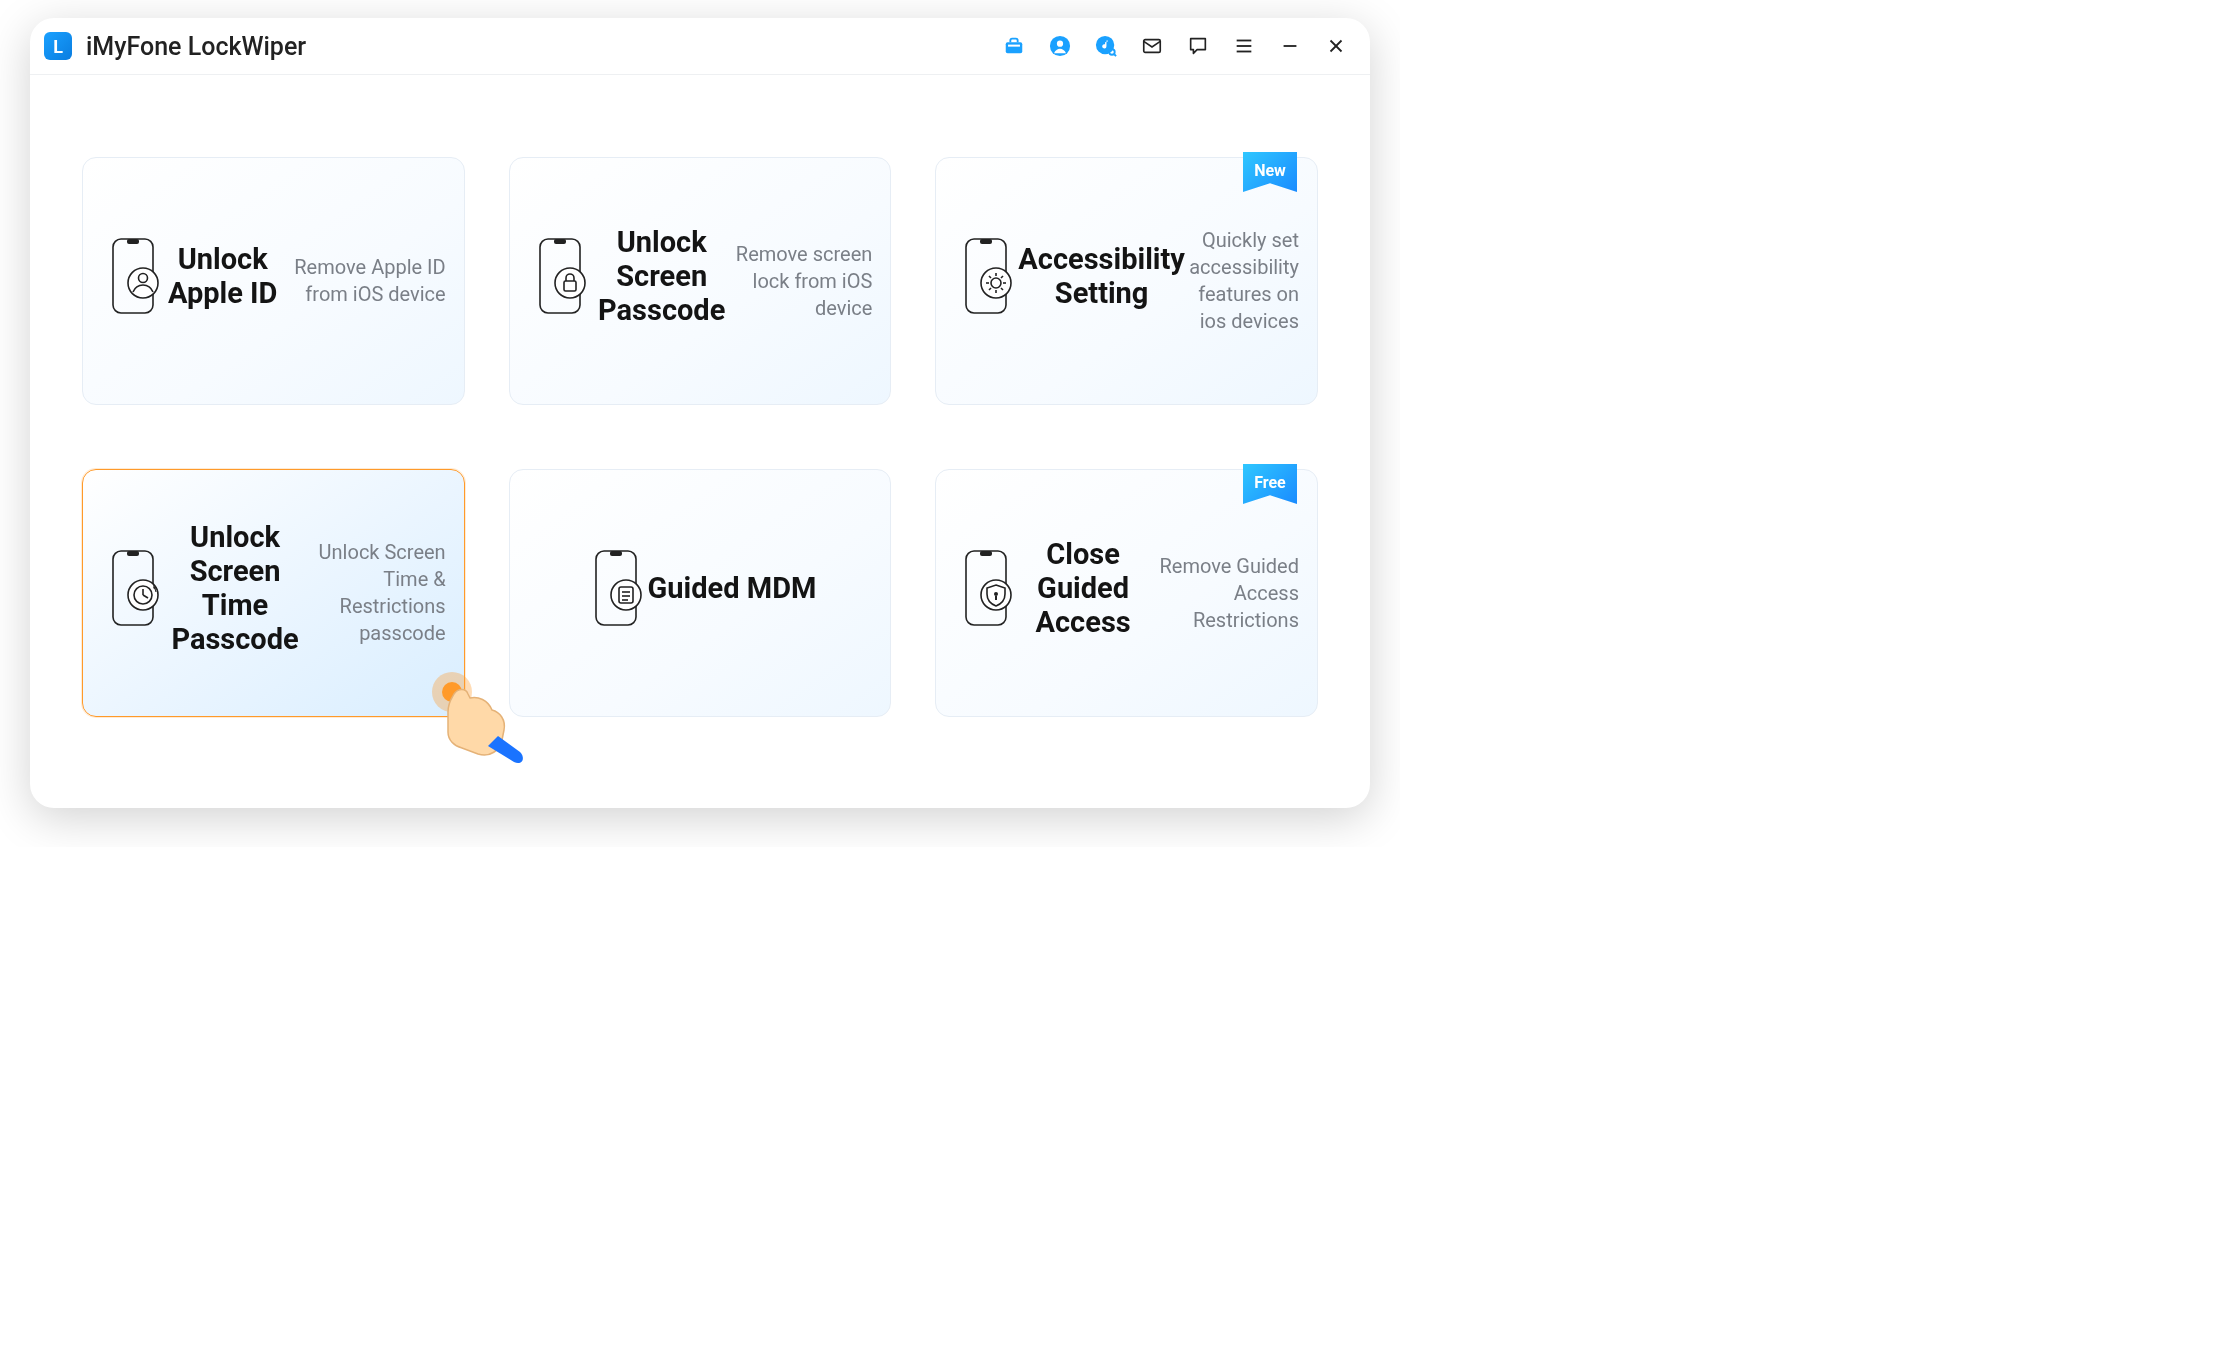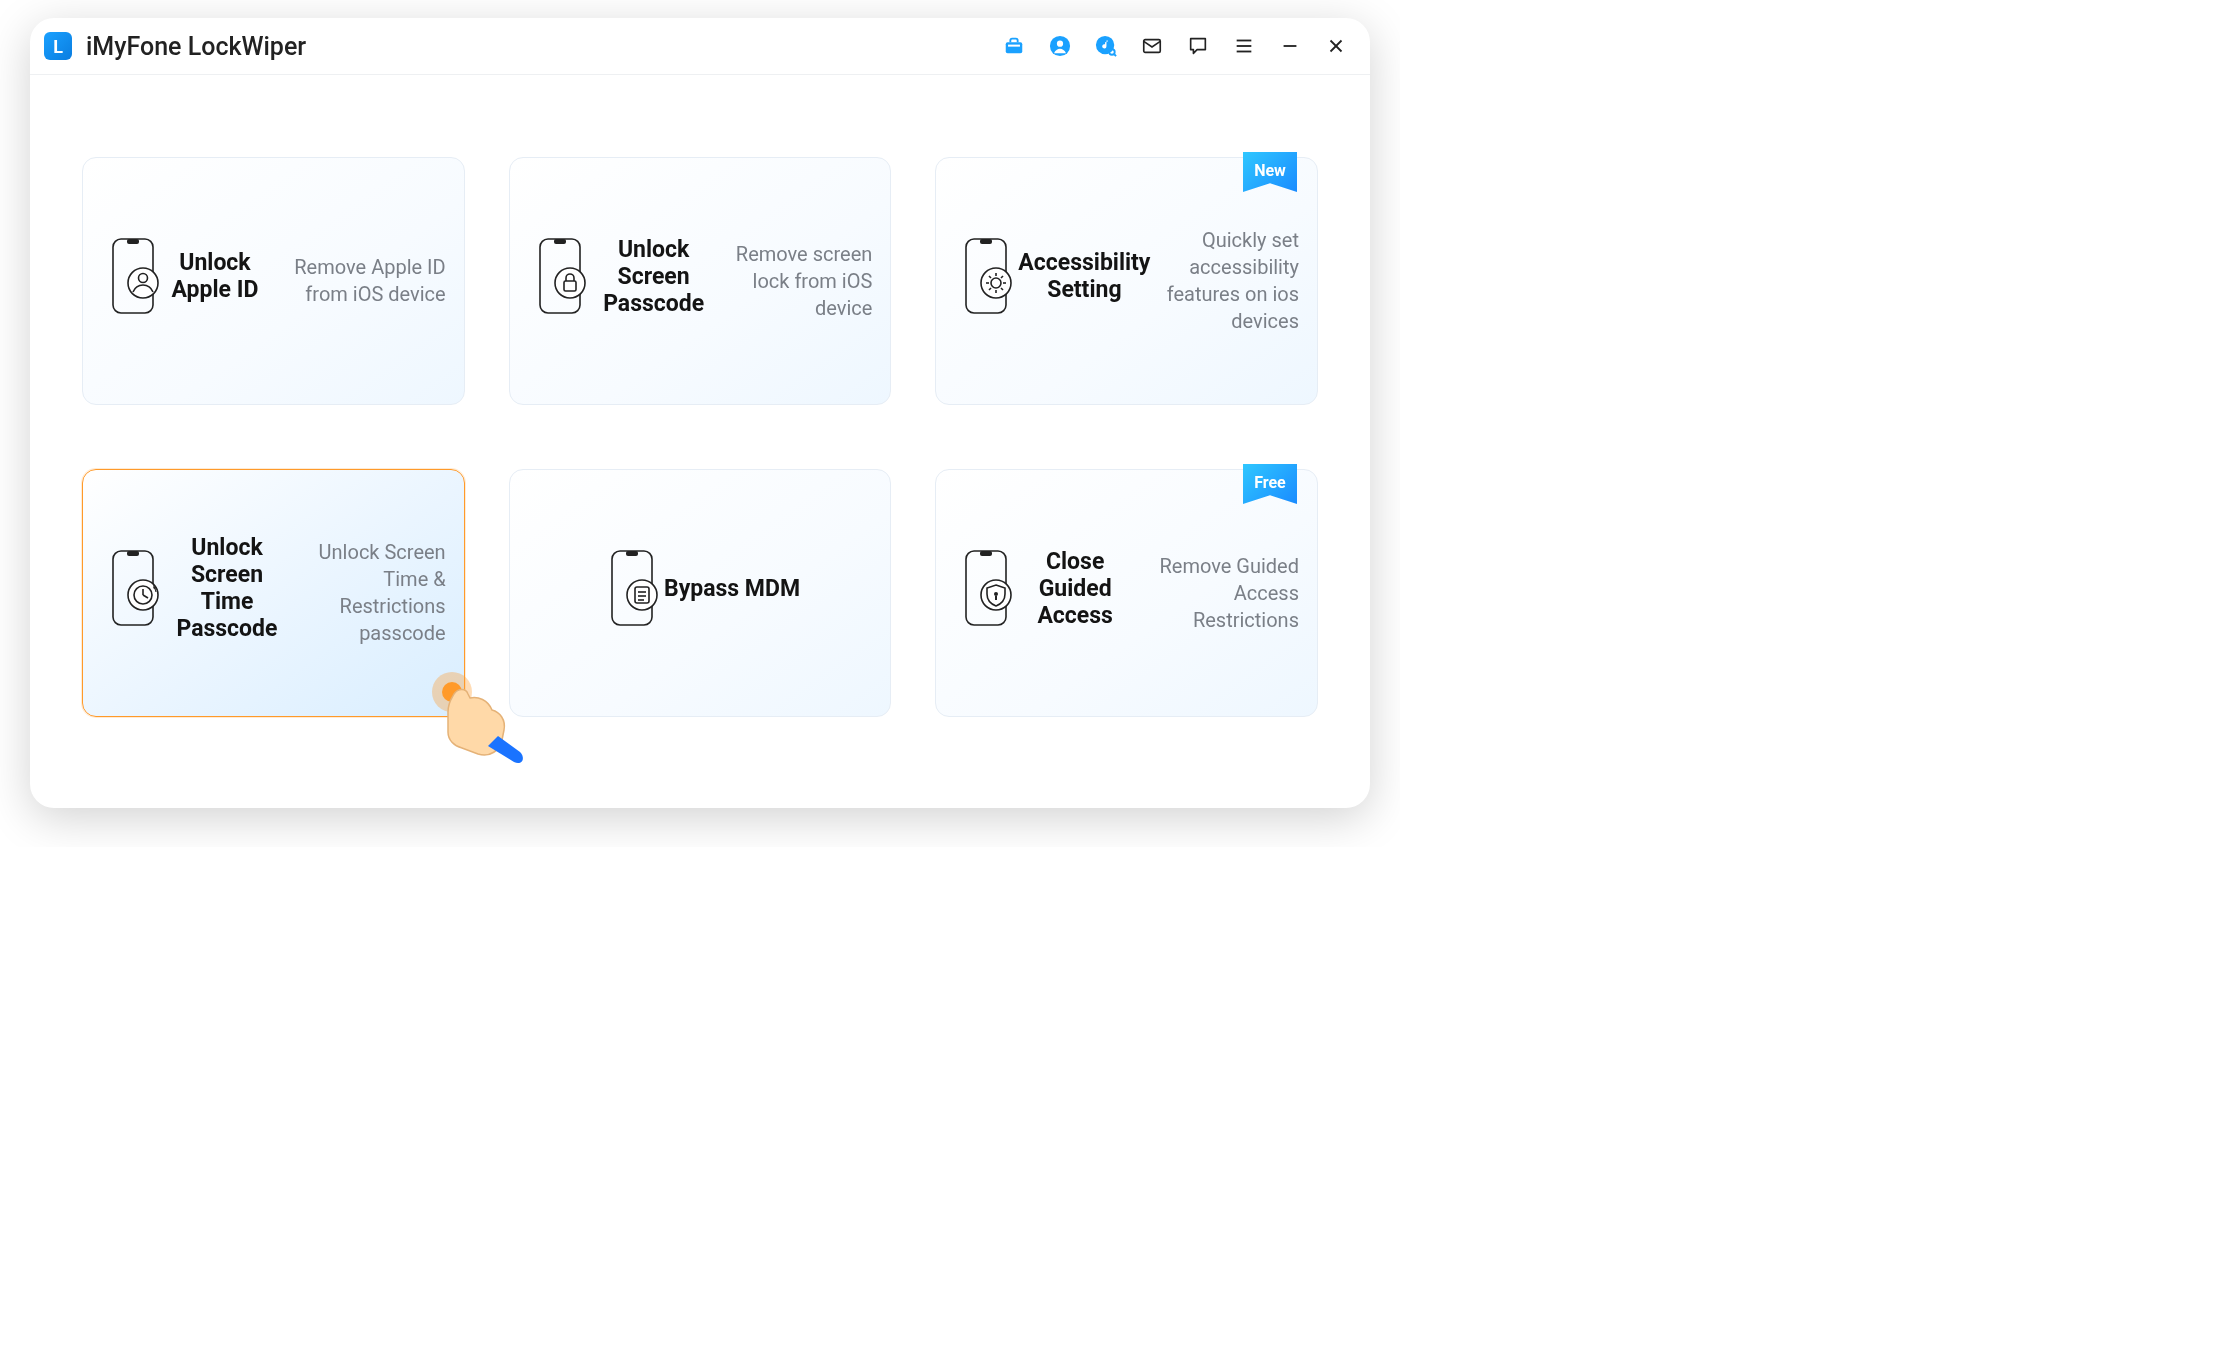--- a/index.html
+++ b/index.html
@@ -94,21 +94,21 @@
     }
     .card .icon-wrap {
       height: 90px;
       display: flex;
       align-items: center;
       justify-content: center;
       margin-bottom: 10px;
     }
     .card .icon-wrap svg { width: 64px; height: 82px; stroke: #222; fill: none; stroke-width: 1.6; }
     .card h3 {
-      font-size: 23px;
+      font-size: 29px;
       font-weight: 700;
       color: #141414;
       margin-bottom: 10px;
       text-align: center;
     }
     .card p {
       font-size: 20px;
       color: #7a7f87;
       text-align: right;
       line-height: 1.35;
@@ -281,21 +281,21 @@
         <svg viewBox="0 0 64 82">
             <rect x="12" y="4" width="40" height="74" rx="8"></rect>
             <rect x="26" y="4" width="12" height="5" rx="2" fill="#222" stroke="none"></rect>
             <circle cx="42" cy="48" r="15" fill="#fff"></circle>
             <rect x="35" y="40" width="14" height="16" rx="2"></rect>
             <line x1="38" y1="45" x2="46" y2="45"></line>
             <line x1="38" y1="49" x2="46" y2="49"></line>
             <line x1="38" y1="53" x2="44" y2="53"></line>
           </svg>
       </div>
-      <h3>Bypass MDM</h3>
+      <h3>Guided MDM</h3>
     </div>
 
     <div class="card">
       <div class="ribbon">Free</div>
       <div class="icon-wrap">
         <svg viewBox="0 0 64 82">
             <rect x="12" y="4" width="40" height="74" rx="8"></rect>
             <rect x="26" y="4" width="12" height="5" rx="2" fill="#222" stroke="none"></rect>
             <circle cx="42" cy="48" r="15" fill="#fff"></circle>
             <path d="M42 38l9 3v6c0 6-4 10-9 12-5-2-9-6-9-12v-6z"></path>

